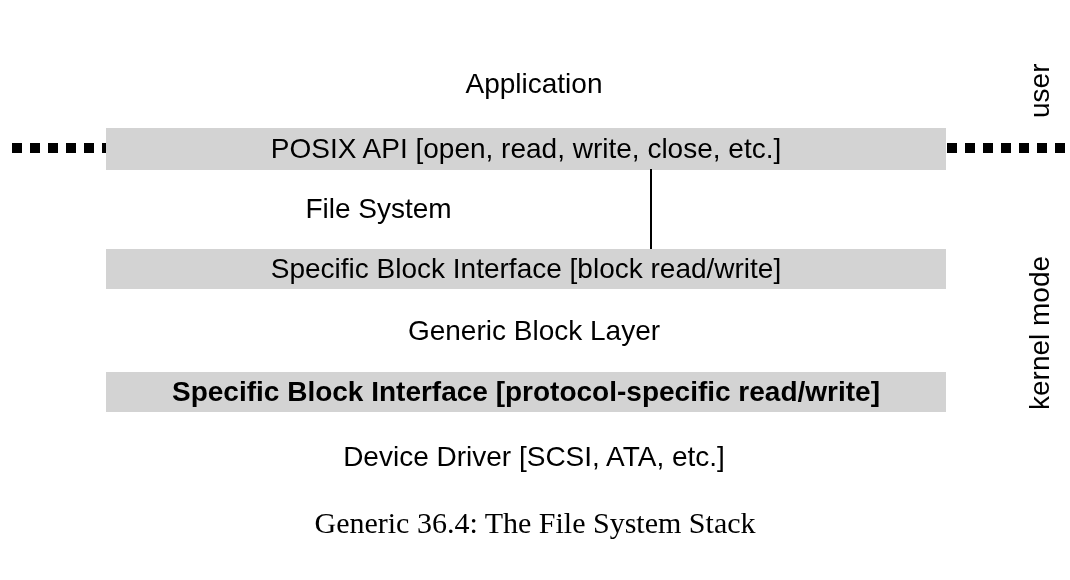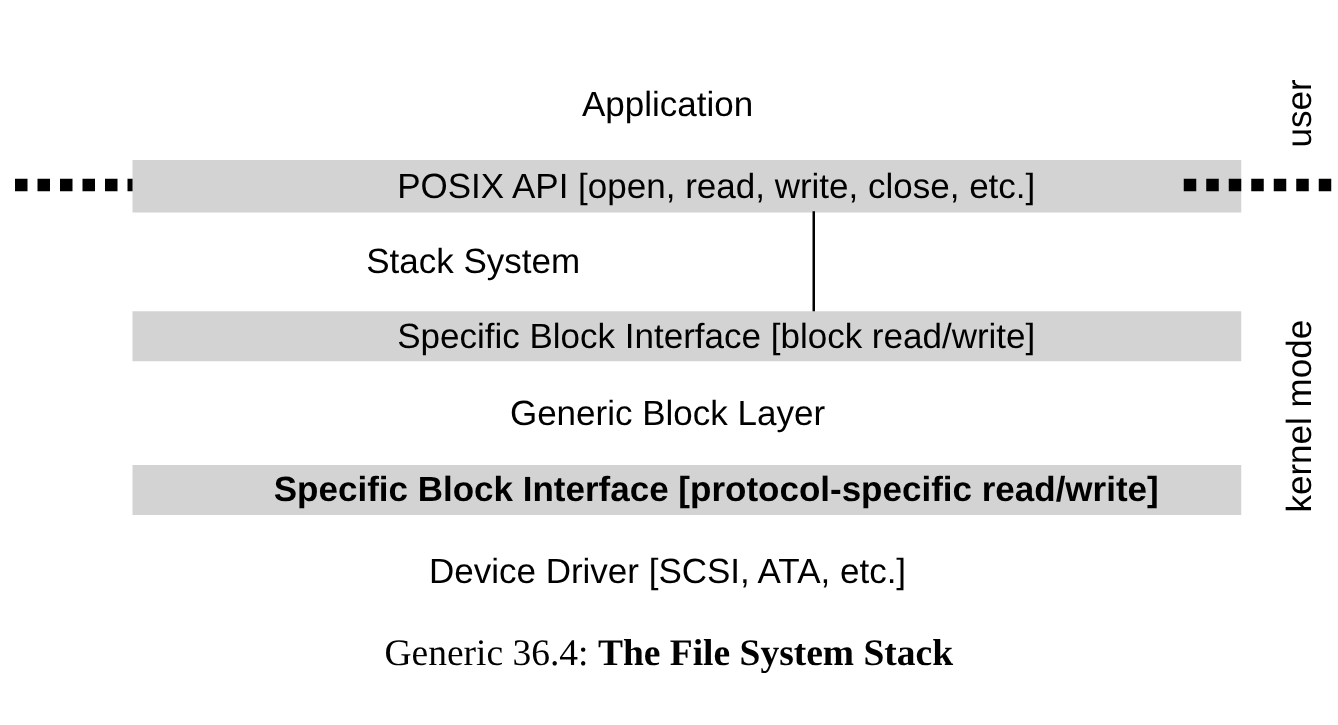--- a/index.html
+++ b/index.html
@@ -41,21 +41,20 @@
     left: 106px;
     width: 840px;
     background: #d3d3d3;
     text-align: center;
     font-size: 28px;
     line-height: 1;
     white-space: nowrap;
     display: flex;
     align-items: center;
     justify-content: center;
-    padding-left: 47px;
   }
 
   #row-application   { top: 70px; }
   #row-filesystem-raw{ top: 194px; height: 30px; }
   #row-generic-layer { top: 317px; }
   #row-device-driver { top: 443px; }
 
   #bar-posix    { top: 128px;  height: 42px; }
   #bar-generic  { top: 249px;  height: 40px; }
   #bar-specific { top: 372px;  height: 40px; font-weight: bold; }
@@ -120,21 +119,21 @@
     left: 0;
     top: 508px;
     width: 1070px;
     text-align: center;
     font-family: "Liberation Serif", serif;
     font-size: 30px;
     line-height: 1;
     white-space: nowrap;
   }
   #caption-prefix { font-weight: normal; }
-  #caption-title  { font-weight: bold; }
+  #caption-title  { font-weight: normal; }
 </style>
 </head>
 <body>
 
 <div id="figure">
 
   <div class="layer-text" id="row-application">Application</div>
 
   <div class="dotted-run" id="dotted-left">
     <span class="dot"></span>
@@ -153,21 +152,21 @@
     <span class="dot"></span>
     <span class="dot"></span>
     <span class="dot"></span>
     <span class="dot"></span>
     <span class="dot"></span>
     <span class="dot"></span>
     <span class="dot"></span>
   </div>
 
   <div id="row-filesystem-raw" style="position:absolute;left:0;top:194px;width:1070px;height:30px;">
-    <div class="split-half" id="label-filesystem">Stack System</div>
+    <div class="split-half" id="label-filesystem">File System</div>
   </div>
 
   <div id="divider-vertical"></div>
 
   <div class="iface-bar" id="bar-generic">
     <span>Specific Block Interface [block read/write]</span>
   </div>
 
   <div class="layer-text" id="row-generic-layer">Generic Block Layer</div>
 

